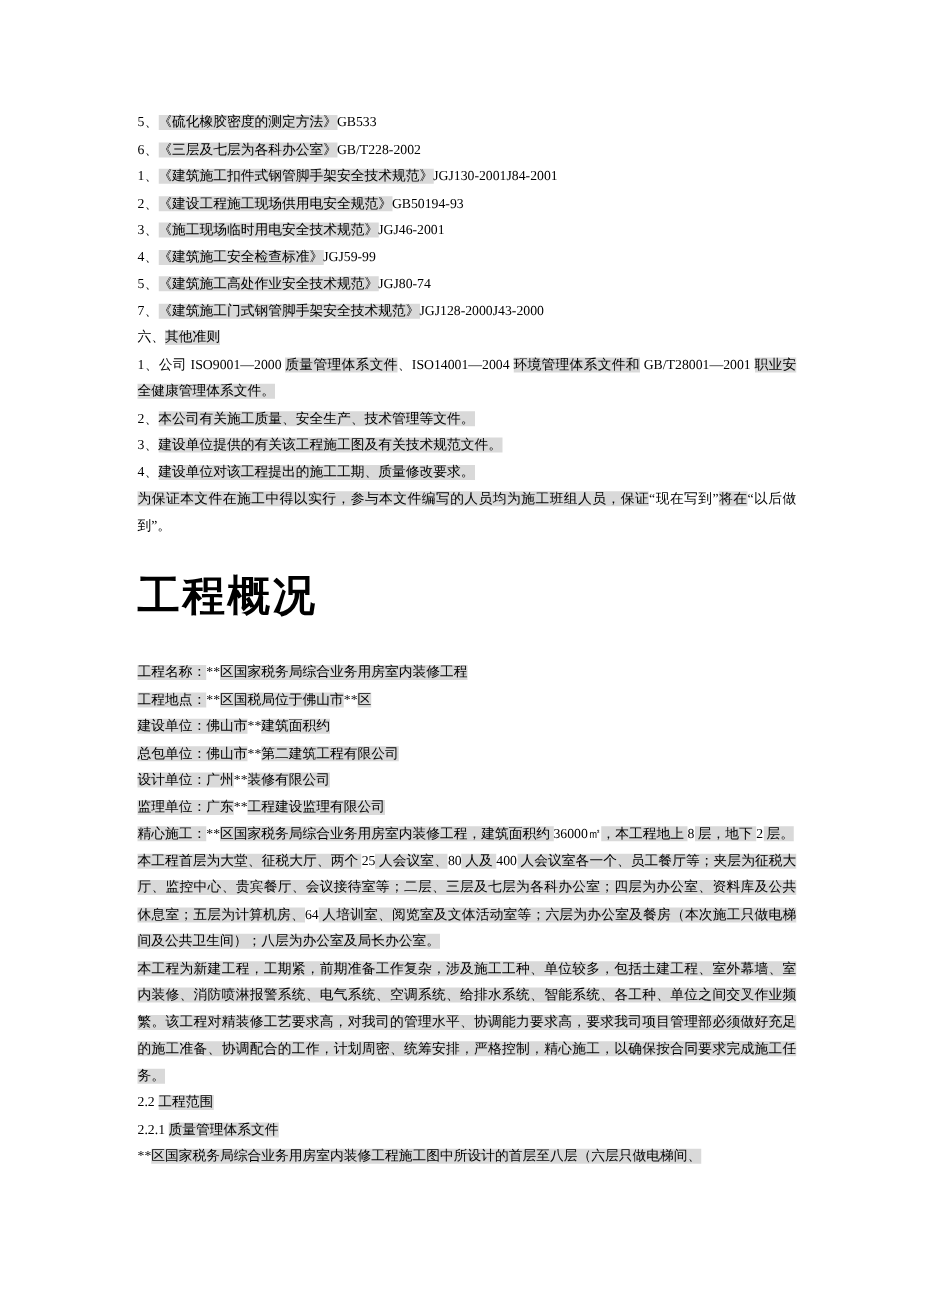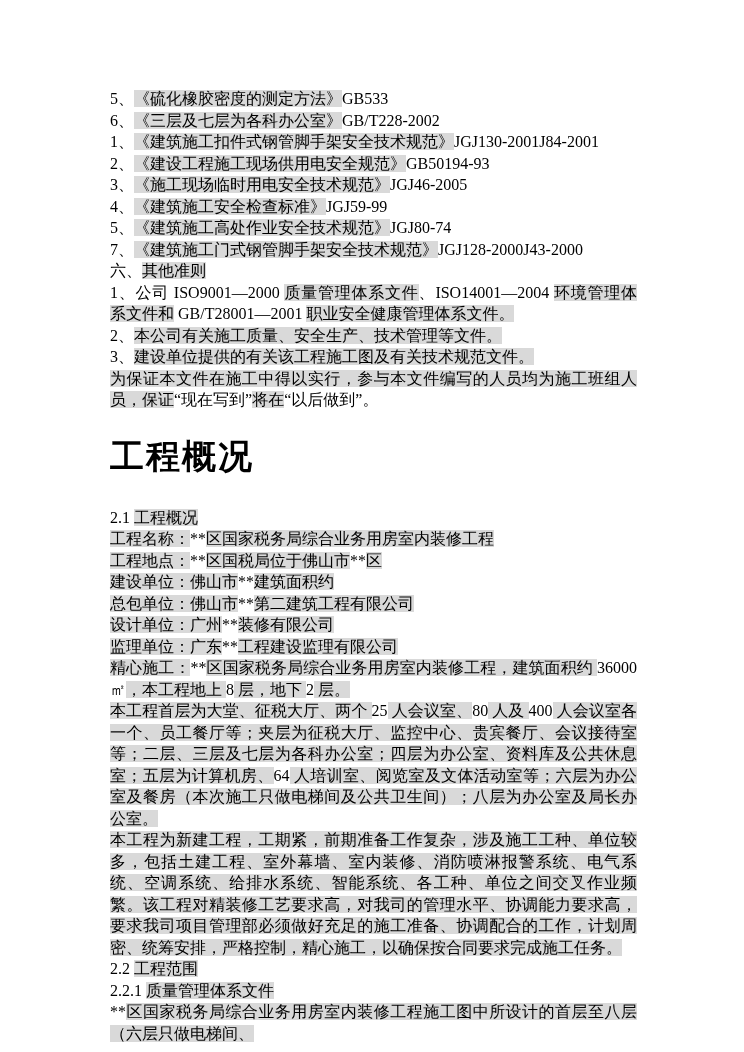--- a/index.html
+++ b/index.html
@@ -18,21 +18,21 @@
     overflow: hidden;
   }
   .content {
     position: absolute;
     left: 110px;
     top: 88px;
     width: 527px;
   }
   p.doc-paragraph {
     margin: 0;
-    font-size: 16px;
+    font-size: 11px;
     line-height: 21.5px;
     text-align: justify;
     word-break: break-all;
   }
   h1.doc-heading {
     margin: 24px 0 28px 0;
     font-size: 34px;
     line-height: 44px;
     font-weight: bold;
     letter-spacing: 2px;
@@ -44,31 +44,31 @@
 </style>
 </head>
 <body style="background: rgb(255, 255, 255); color: rgb(0, 0, 0);">
 
 <div class="page">
   <div class="content" id="doc-content">
       <p class="doc-paragraph"><span>5、</span><span class="hl">《硫化橡胶密度的测定方法》</span><span>GB533</span></p>
       <p class="doc-paragraph"><span>6、</span><span class="hl">《三层及七层为各科办公室》</span><span>GB/T228-2002</span></p>
       <p class="doc-paragraph"><span>1、</span><span class="hl">《建筑施工扣件式钢管脚手架安全技术规范》</span><span>JGJ130-2001J84-2001</span></p>
       <p class="doc-paragraph"><span>2、</span><span class="hl">《建设工程施工现场供用电安全规范》</span><span>GB50194-93</span></p>
-      <p class="doc-paragraph"><span>3、</span><span class="hl">《施工现场临时用电安全技术规范》</span><span>JGJ46-2005</span></p>
+      <p class="doc-paragraph"><span>3、</span><span class="hl">《施工现场临时用电安全技术规范》</span><span>JGJ46-2001</span></p>
       <p class="doc-paragraph"><span>4、</span><span class="hl">《建筑施工安全检查标准》</span><span>JGJ59-99</span></p>
       <p class="doc-paragraph"><span>5、</span><span class="hl">《建筑施工高处作业安全技术规范》</span><span>JGJ80-74</span></p>
       <p class="doc-paragraph"><span>7、</span><span class="hl">《建筑施工门式钢管脚手架安全技术规范》</span><span>JGJ128-2000J43-2000</span></p>
       <p class="doc-paragraph"><span>六、</span><span class="hl">其他准则</span></p>
       <p class="doc-paragraph"><span>1、公司 ISO9001—2000 </span><span class="hl">质量管理体系文件</span><span>、ISO14001—2004 </span><span class="hl">环境管理体系文件和</span><span> GB/T28001—2001 </span><span class="hl">职业安全健康管理体系文件。</span></p>
       <p class="doc-paragraph"><span>2、</span><span class="hl">本公司有关施工质量、安全生产、技术管理等文件。</span></p>
       <p class="doc-paragraph"><span>3、</span><span class="hl">建设单位提供的有关该工程施工图及有关技术规范文件。</span></p>
+      <p class="doc-paragraph"><span>4、</span><span class="hl">建设单位对该工程提出的施工工期、质量修改要求。</span></p>
       <p class="doc-paragraph"><span class="hl">为保证本文件在施工中得以实行，参与本文件编写的人员均为施工班组人员，保证</span><span>“现在写到”</span><span class="hl">将在</span><span>“以后做到”。</span></p>
       <h1 class="doc-heading"><span>工程概况</span></h1>
-      <p class="doc-paragraph"><span>2.1 </span><span class="hl">工程概况</span></p>
       <p class="doc-paragraph"><span class="hl">工程名称：</span><span>**</span><span class="hl">区国家税务局综合业务用房室内装修工程</span></p>
       <p class="doc-paragraph"><span class="hl">工程地点：</span><span>**</span><span class="hl">区国税局位于佛山市</span><span>**</span><span class="hl">区</span></p>
       <p class="doc-paragraph"><span class="hl">建设单位：佛山市</span><span>**</span><span class="hl">建筑面积约</span></p>
       <p class="doc-paragraph"><span class="hl">总包单位：佛山市</span><span>**</span><span class="hl">第二建筑工程有限公司</span></p>
       <p class="doc-paragraph"><span class="hl">设计单位：广州</span><span>**</span><span class="hl">装修有限公司</span></p>
       <p class="doc-paragraph"><span class="hl">监理单位：广东</span><span>**</span><span class="hl">工程建设监理有限公司</span></p>
       <p class="doc-paragraph"><span class="hl">精心施工：</span><span>**</span><span class="hl">区国家税务局综合业务用房室内装修工程，建筑面积约 </span><span>36000㎡</span><span class="hl">，本工程地上 </span><span>8</span><span class="hl"> 层，地下 </span><span>2</span><span class="hl"> 层。</span></p>
       <p class="doc-paragraph"><span class="hl">本工程首层为大堂、征税大厅、两个 </span><span>25</span><span class="hl"> 人会议室、</span><span>80</span><span class="hl"> 人及 </span><span>400</span><span class="hl"> 人会议室各一个、员工餐厅等；夹层为征税大厅、监控中心、贵宾餐厅、会议接待室等；二层、三层及七层为各科办公室；四层为办公室、资料库及公共休息室；五层为计算机房、</span><span>64</span><span class="hl"> 人培训室、阅览室及文体活动室等；六层为办公室及餐房（本次施工只做电梯间及公共卫生间）；八层为办公室及局长办公室。</span></p>
       <p class="doc-paragraph"><span class="hl">本工程为新建工程，工期紧，前期准备工作复杂，涉及施工工种、单位较多，包括土建工程、室外幕墙、室内装修、消防喷淋报警系统、电气系统、空调系统、给排水系统、智能系统、各工种、单位之间交叉作业频繁。该工程对精装修工艺要求高，对我司的管理水平、协调能力要求高，要求我司项目管理部必须做好充足的施工准备、协调配合的工作，计划周密、统筹安排，严格控制，精心施工，以确保按合同要求完成施工任务。</span></p>
       <p class="doc-paragraph"><span>2.2 </span><span class="hl">工程范围</span></p>

